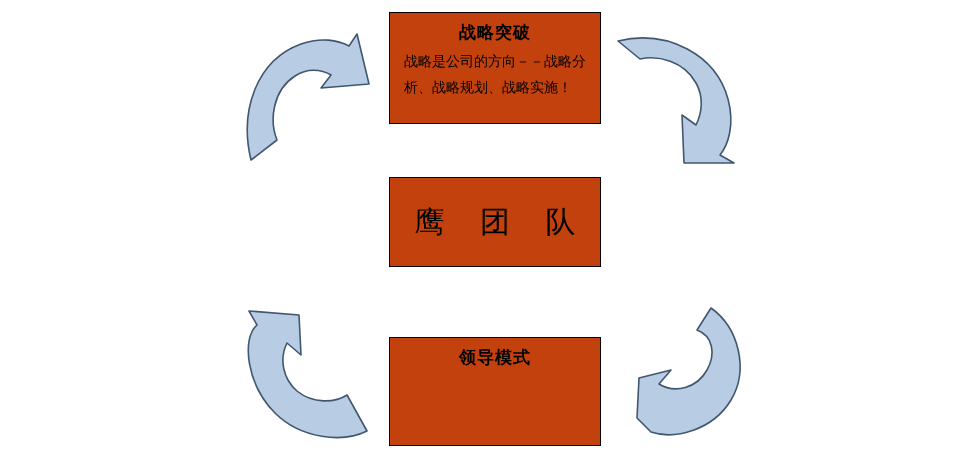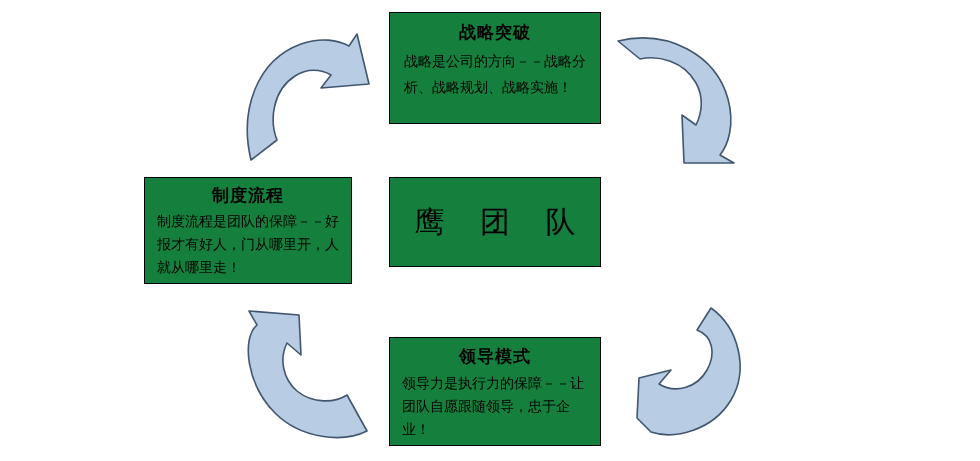--- a/index.html
+++ b/index.html
@@ -16,21 +16,21 @@
   #canvas {
     position: relative;
     width: 980px;
     height: 461px;
     background: #ffffff;
   }
   .node-box {
     position: absolute;
     box-sizing: border-box;
     border: 1.4px solid #000000;
-    background: #15803d;
+    background: #c2410c;
     padding: 0;
   }
   .node-title {
     text-align: center;
     font-weight: bold;
     font-size: 17px;
     line-height: 1.25;
     color: #000000;
     letter-spacing: 1px;
     margin: 9px 0 6px 0;
@@ -68,21 +68,20 @@
     height: 107px;
   }
   #box-right .node-title { margin: 7px 0 4px 0; }
   #box-right .node-body { line-height: 1.62; padding: 0 6px 0 9px; font-size: 14px; }
   
   #box-bottom {
     left: 389px;
     top: 337px;
     width: 212px;
     height: 109px;
-    font-family: Liberation Mono, monospace;
   }
   #box-bottom .node-title { margin: 9px 0 5px 0; }
   #box-bottom .node-body { line-height: 1.62; padding: 0 8px 0 12px; }
   
   #box-center {
     left: 389px;
     top: 177px;
     width: 212px;
     height: 90px;
     display: flex;
@@ -161,28 +160,23 @@
              C 62 88, 84 82, 94 64
              C 103 48, 100 30, 84 24
              Z" fill="#b8cce4" stroke="#41566f" stroke-width="1.6" stroke-linejoin="round"></path>
   </svg>
 
   <div id="box-top" class="node-box">
     <div class="node-title">战略突破</div>
     <div class="node-body">战略是公司的方向－－战略分析、战略规划、战略实施！</div>
   </div>
 
-  <div id="box-left" class="node-box">
-    <div class="node-title">制度流程</div>
-    <div class="node-body">制度流程是团队的保障－－好报才有好人，门从哪里开，人就从哪里走！</div>
-  </div>
 
   <div id="box-center" class="node-box">
     <div class="center-label">鹰 团 队</div>
   </div>
 
 
   <div id="box-bottom" class="node-box">
     <div class="node-title">领导模式</div>
-    <div class="node-body">领导力是执行力的保障－－让团队自愿跟随领导，忠于企业！</div>
   </div>
 
 </div>
 
 </body></html>

